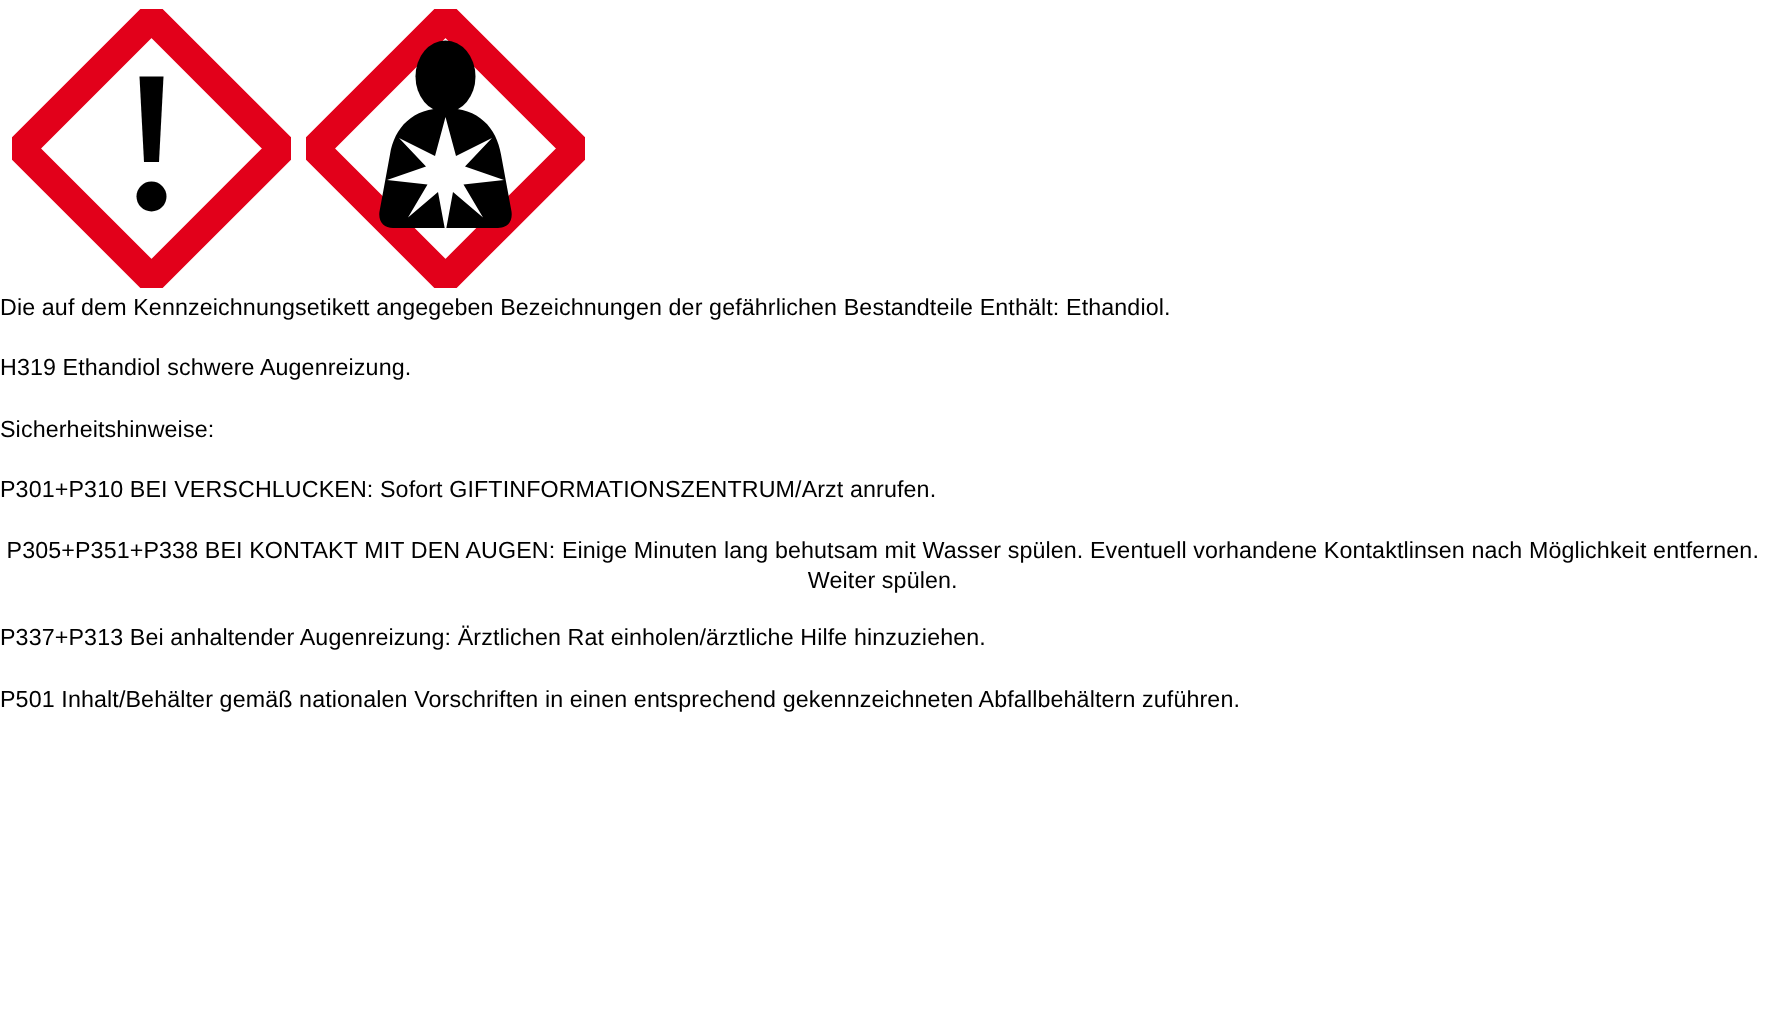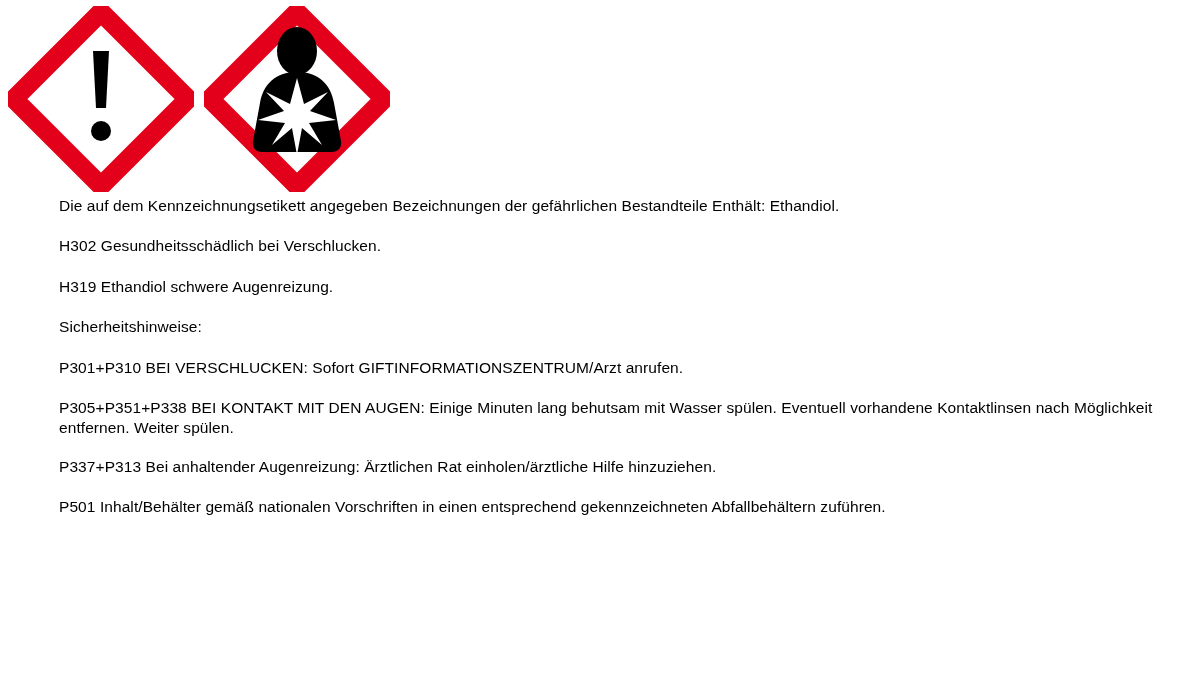--- a/index.html
+++ b/index.html
@@ -27,33 +27,33 @@
     padding: 6px 0 0 8px;
     height: 196px;
     box-sizing: border-box;
   }
   .ghs {
     width: 186px;
     height: 186px;
     display: block;
   }
   .text-block {
-    padding: 0 8px 0 16px;
-    margin-left: 43px;
+    padding: 0 8px 0 0;
   }
   .para {
     font-size: 15.5px;
     line-height: 1.32;
     margin: 0 0 20px 0;
     color: #000;
     letter-spacing: 0.005em;
   }
   .para.wrap {
     margin-bottom: 18px;
     line-height: 1.30;
+    text-align: center;
   }
 </style>
 </head>
 <body>
 
 <div class="page">
 
   <div class="pictograms">
 
     <span>
@@ -76,21 +76,20 @@
         <g fill="#ffffff">
           <path d="M93 72 l7 26 l24 -12 l-18 19 l26 9 l-27 3 l13 22 l-20 -17 l-5 27 l-5 -27 l-20 17 l13 -22 l-27 -3 l26 -9 l-18 -19 l24 12 z"></path>
         </g>
       </svg>
     </span>
 
   </div>
 
   <div class="text-block">
     <p class="para">Die auf dem Kennzeichnungsetikett angegeben Bezeichnungen der gefährlichen Bestandteile Enthält: Ethandiol.</p>
-    <p class="para">H302 Gesundheitsschädlich bei Verschlucken.</p>
     <p class="para">H319 Ethandiol schwere Augenreizung.</p>
     <p class="para">Sicherheitshinweise:</p>
     <p class="para">P301+P310 BEI VERSCHLUCKEN: Sofort GIFTINFORMATIONSZENTRUM/Arzt anrufen.</p>
     <p class="para wrap">P305+P351+P338 BEI KONTAKT MIT DEN AUGEN: Einige Minuten lang behutsam mit Wasser spülen. Eventuell vorhandene Kontaktlinsen nach Möglichkeit entfernen. Weiter spülen.</p>
     <p class="para">P337+P313 Bei anhaltender Augenreizung: Ärztlichen Rat einholen/ärztliche Hilfe hinzuziehen.</p>
     <p class="para">P501 Inhalt/Behälter gemäß nationalen Vorschriften in einen entsprechend gekennzeichneten Abfallbehältern zuführen.</p>
   </div>
 
 </div>
 

